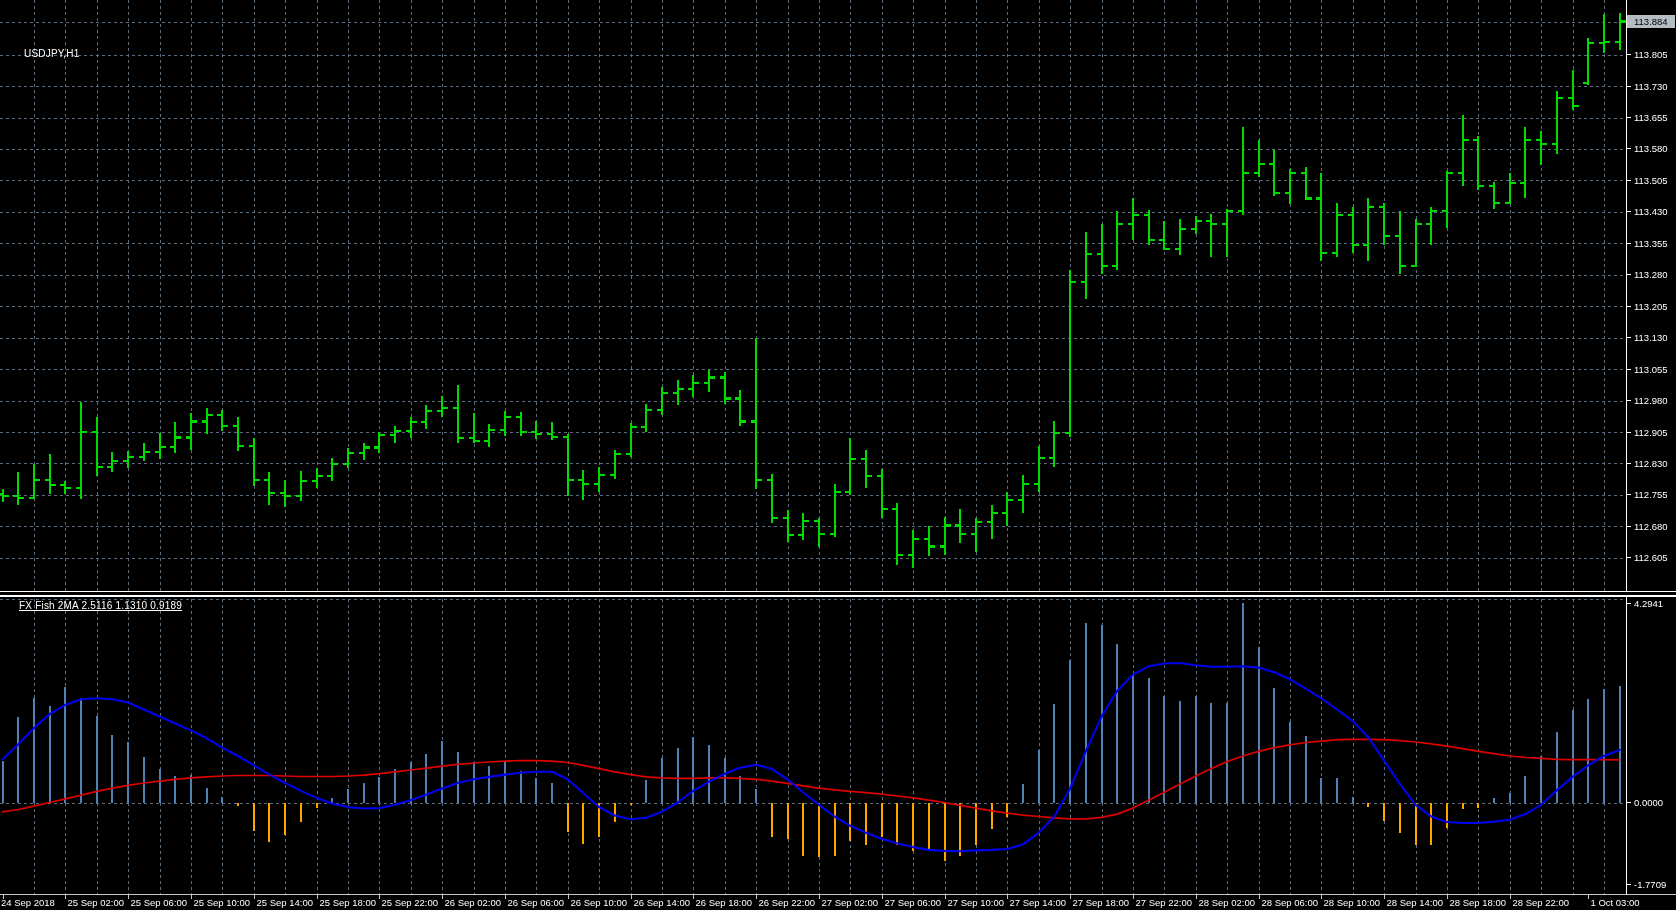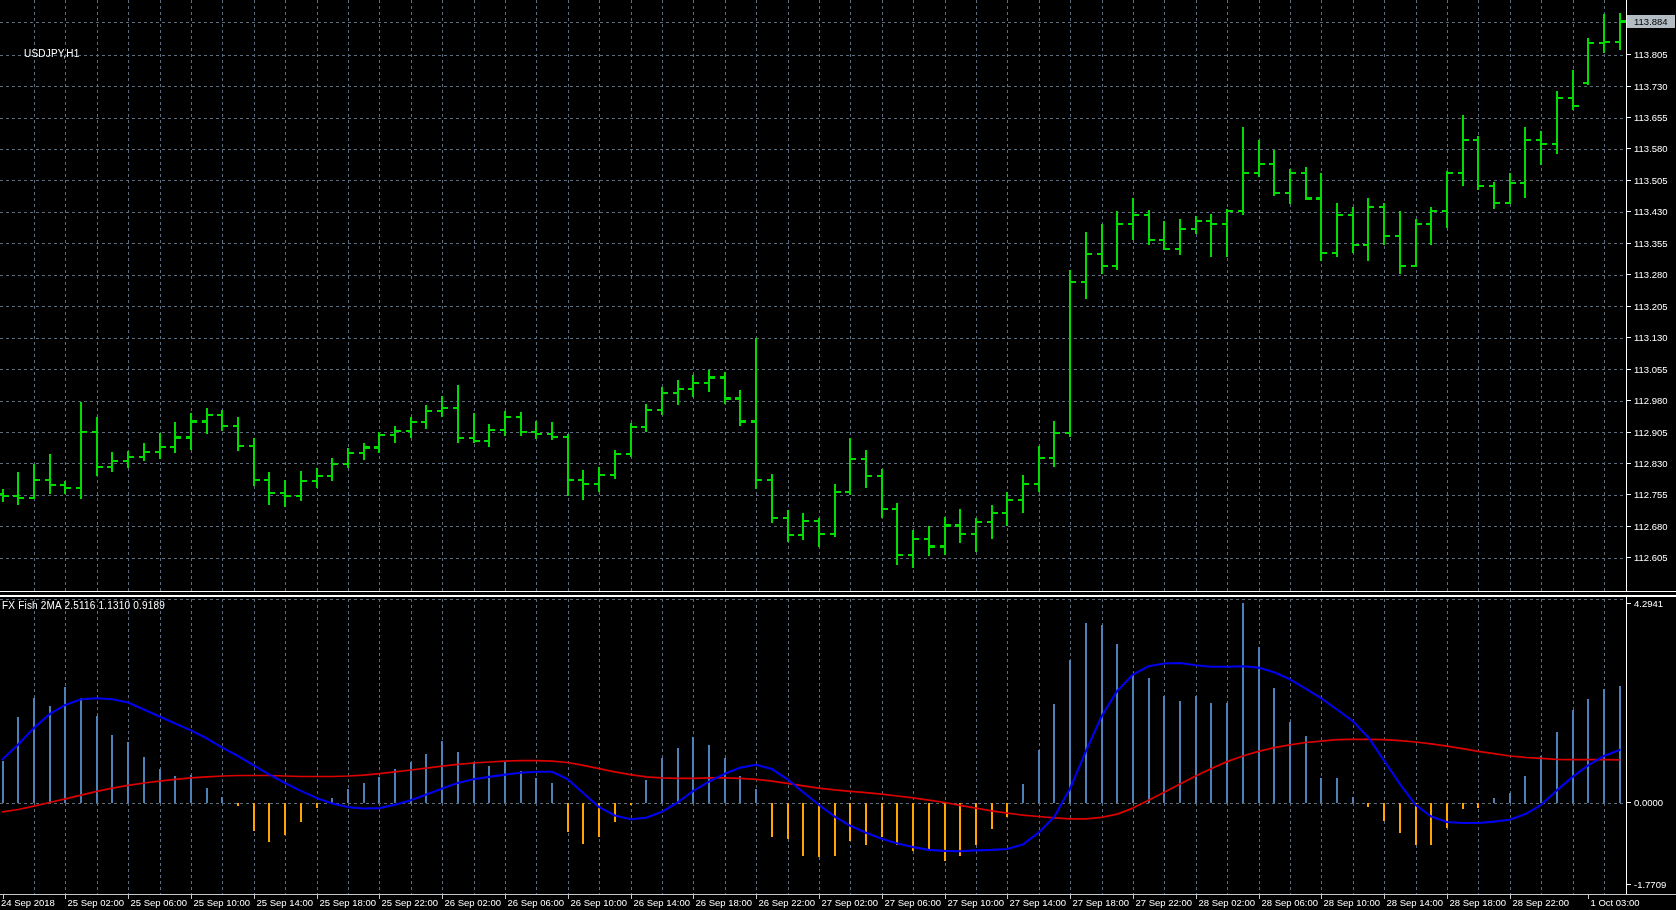--- a/index.html
+++ b/index.html
@@ -2,21 +2,21 @@
 <html><head>
 <meta charset="utf-8">
 <style>
   html,body{margin:0;padding:0;background:#000;}
   #app{position:relative;width:1676px;height:910px;background:#000;overflow:hidden;
        font-family:"Liberation Sans",sans-serif;}
   #chart-svg{position:absolute;left:0;top:0;}
   .overlay-label{position:absolute;color:#ffffff;font-size:10px;letter-spacing:0.2px;
        font-family:"Liberation Sans",sans-serif;white-space:pre;}
   #symbol-title{left:24px;top:4px;margin-top:44px;}
-  #indicator-title{left:2px;top:600px;}
+  #indicator-title{left:19px;top:600px;text-decoration:underline;}
 </style>
 </head>
 <body>
 
 <div id="app">
   <svg id="chart-svg" width="1676" height="910">
       <g>
         <line x1="0" y1="55.5" x2="1626" y2="55.5" stroke="#5c6e7e" stroke-width="1" stroke-dasharray="3 3" shape-rendering="crispEdges"></line>
         <line x1="0" y1="86.5" x2="1626" y2="86.5" stroke="#5c6e7e" stroke-width="1" stroke-dasharray="3 3" shape-rendering="crispEdges"></line>
         <line x1="0" y1="118.5" x2="1626" y2="118.5" stroke="#5c6e7e" stroke-width="1" stroke-dasharray="3 3" shape-rendering="crispEdges"></line>

